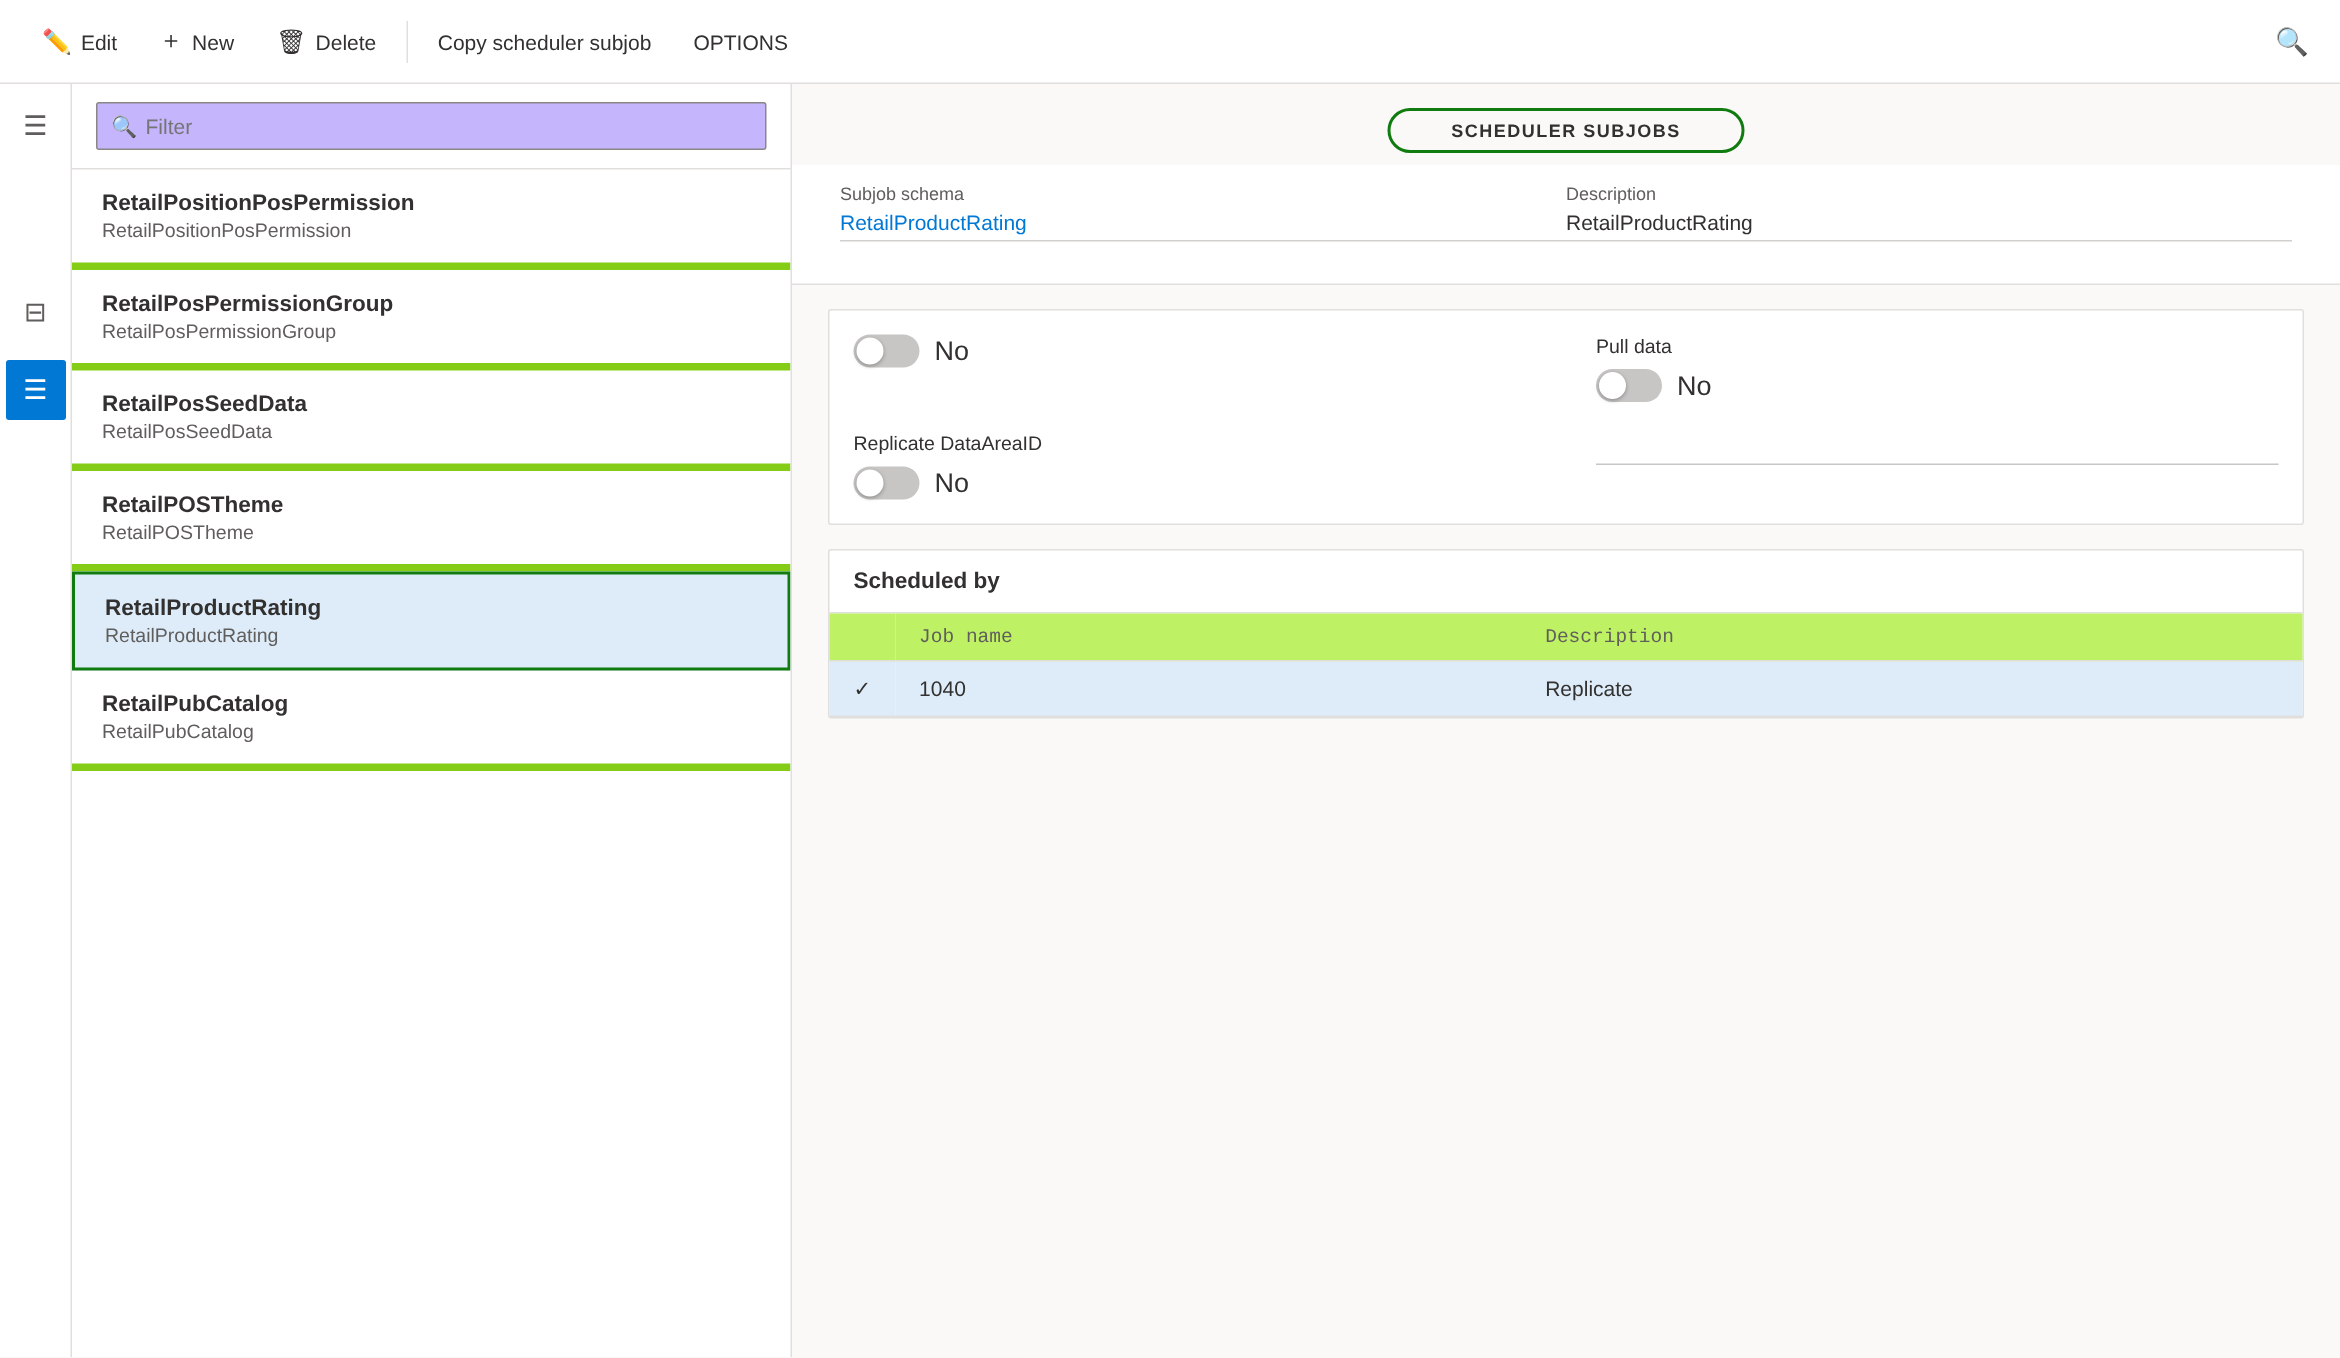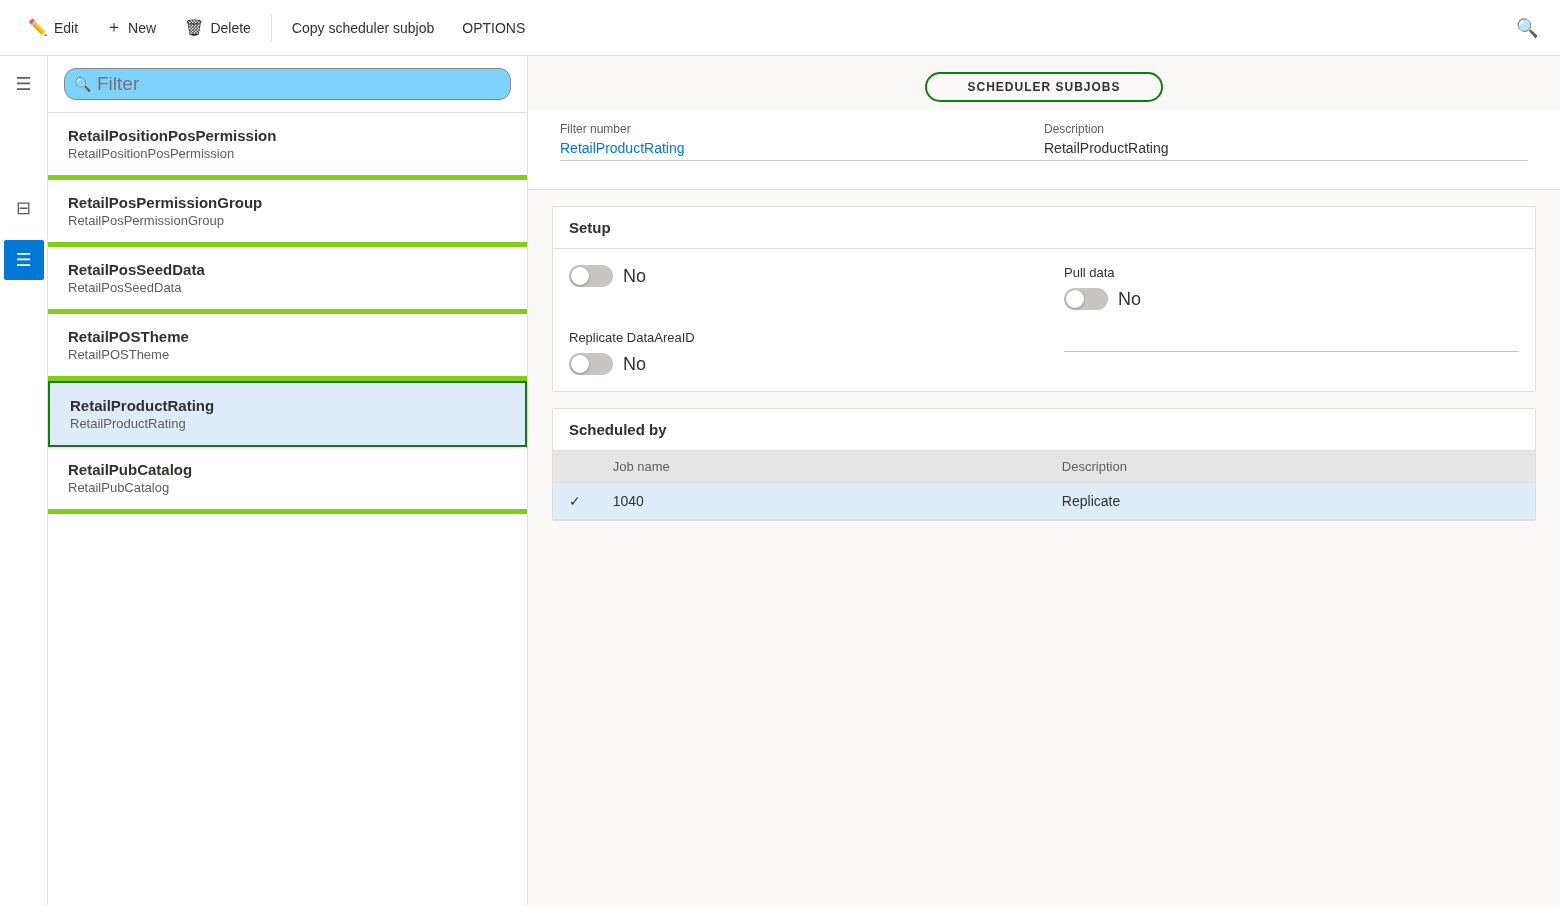--- a/index.html
+++ b/index.html
@@ -18,21 +18,21 @@
     .main-layout { display: flex; flex: 1; overflow: hidden; }
 
     
     .sidebar-icons { width: 48px; background: #fff; border-right: 1px solid #e1dfdd; display: flex; flex-direction: column; align-items: center; padding-top: 8px; gap: 4px; }
     .sidebar-icon-btn { width: 40px; height: 40px; display: flex; align-items: center; justify-content: center; cursor: pointer; border: none; background: transparent; border-radius: 2px; font-size: 18px; color: #605e5c; }
     .sidebar-icon-btn.active { background: #0078d4; color: #fff; }
 
     
     .list-panel { width: 480px; background: #fff; border-right: 1px solid #e1dfdd; display: flex; flex-direction: column; }
     .list-filter { padding: 12px 16px; border-bottom: 1px solid #e1dfdd; }
-    .filter-input { width: 100%; height: 32px; border: 1px solid #8a8886; border-radius: 12px; padding: 0 8px 0 32px; font-size: 19px; color: #323130; background: #7dd3fc; }
+    .filter-input { width: 100%; height: 32px; border: 1px solid #8a8886; border-radius: 2px; padding: 0 8px 0 32px; font-size: 14px; color: #323130; background: #c4b5fd; }
     .filter-wrapper { position: relative; }
     .filter-icon { position: absolute; left: 10px; top: 50%; transform: translateY(-50%); font-size: 14px; color: #605e5c; pointer-events: none; }
     .list-items { flex: 1; overflow-y: auto; }
     .list-item { padding: 14px 20px; border-bottom: 5px solid #84cc16; cursor: pointer; }
     .list-item.selected { background: #deecf9; border: 2px solid #107c10; }
     .list-item-title { font-size: 15px; font-weight: 600; color: #323130; }
     .list-item-subtitle { font-size: 13px; color: #605e5c; margin-top: 2px; }
 
     
     .detail-panel { flex: 1; background: #faf9f8; overflow-y: auto; display: flex; flex-direction: column; }
@@ -60,21 +60,21 @@
     .toggle { width: 44px; height: 22px; background: #c8c6c4; border-radius: 11px; position: relative; cursor: pointer; }
     .toggle-knob { width: 18px; height: 18px; background: #fff; border-radius: 50%; position: absolute; top: 2px; left: 2px; box-shadow: 0 1px 3px rgba(0,0,0,0.3); }
     .toggle-label { font-size: 18px; color: #323130; }
     .channel-schema-field { border-bottom: 1px solid #c8c6c4; padding-bottom: 4px; min-width: 200px; height: 22px; }
 
     
     .scheduled-section { margin: 0 24px 16px 24px; background: #fff; border: 1px solid #e1dfdd; border-radius: 2px; }
     .scheduled-section-header { padding: 12px 16px; border-bottom: 1px solid #e1dfdd; }
     .scheduled-section-title { font-size: 15px; font-weight: 600; }
     .scheduled-table { width: 100%; border-collapse: collapse; }
-    .scheduled-table th { padding: 8px 16px; text-align: left; font-size: 13px; font-weight: 400; color: #605e5c; border-bottom: 1px solid #e1dfdd; background: #e5e5e5; }
+    .scheduled-table th { padding: 8px 16px; text-align: left; font-size: 13px; font-weight: 400; color: #605e5c; border-bottom: 1px solid #e1dfdd; background: #bef264; font-family: Liberation Mono, monospace; }
     .scheduled-table td { padding: 10px 16px; font-size: 14px; color: #323130; border-bottom: 1px solid #e1dfdd; }
     .scheduled-table tr.selected td { background: #deecf9; }
     .check-col { width: 40px; color: #107c10; font-size: 16px; }
 
     
     ::-webkit-scrollbar { width: 6px; }
     ::-webkit-scrollbar-track { background: #f3f2f1; }
     ::-webkit-scrollbar-thumb { background: #c8c6c4; border-radius: 3px; }
   </style>
 </head>
@@ -160,34 +160,31 @@
 
       <div class="section-header-banner">
         <div class="scheduler-title-box">
           <span>SCHEDULER SUBJOBS</span>
         </div>
       </div>
 
       <div class="detail-header">
         <div class="detail-fields-row">
           <div class="detail-field">
-            <div class="detail-field-label">Filter number</div>
+            <div class="detail-field-label">Subjob schema</div>
             <div class="detail-field-value">RetailProductRating</div>
           </div>
           <div class="detail-field">
             <div class="detail-field-label">Description</div>
             <div class="detail-field-value dark">RetailProductRating</div>
           </div>
         </div>
       </div>
 
       <div class="setup-section">
-        <div class="setup-section-header">
-          <span class="setup-section-title">Setup</span>
-        </div>
         <div class="setup-fields">
           <div class="setup-field">
             <div class="toggle-row">
               <div class="toggle">
                 <div class="toggle-knob"></div>
               </div>
               <span class="toggle-label">No</span>
             </div>
           </div>
           <div class="setup-field">

